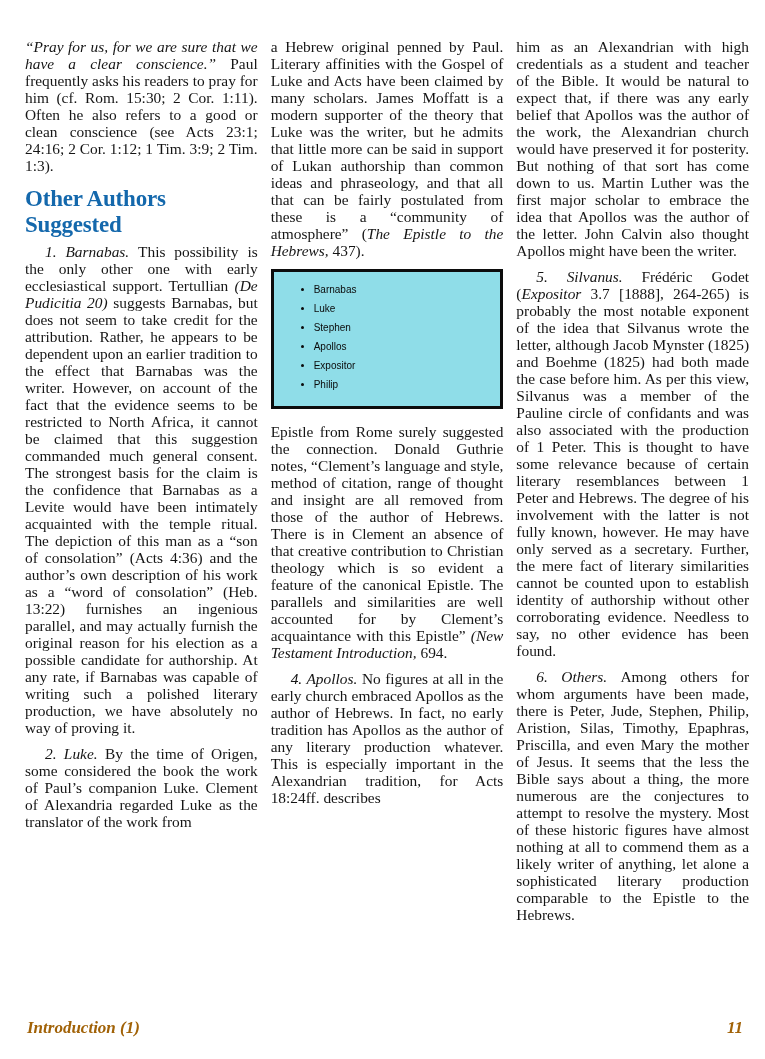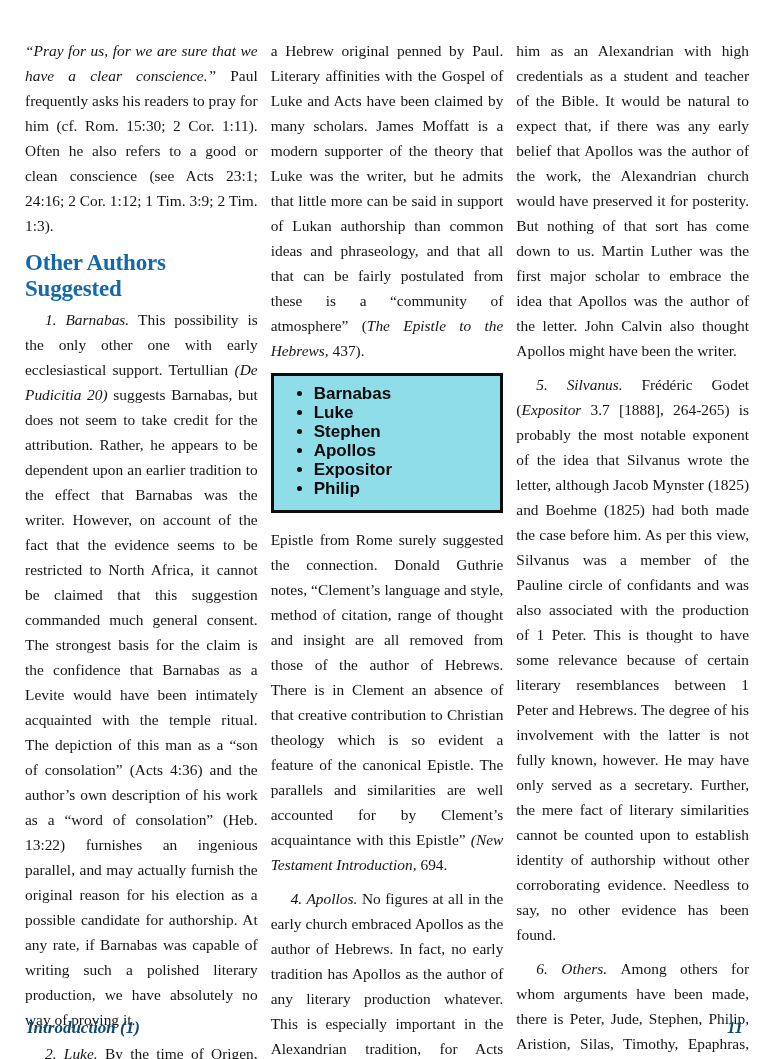--- a/index.html
+++ b/index.html
@@ -23,21 +23,21 @@
     display: flex;
     gap: 13px;
   }
   .col {
     flex: 1 1 0;
     min-width: 0;
   }
   .para {
     margin: 0 0 9px 0;
     font-size: 15.4px;
-    line-height: 25px;
+    line-height: 17px;
     text-align: justify;
     text-justify: inter-word;
   }
   .para.indent { text-indent: 20px; }
   .para em { font-style: italic; }
   .col-heading {
     margin: 12px 0 5px 0;
     font-family: Liberation Serif, serif;
     font-weight: bold;
     font-size: 23px;
@@ -60,37 +60,37 @@
     color: #0b0b0b;
     margin: 2px 18px 8px 18px;
   }
   .box-list {
     margin: 0;
     padding: 0 0 0 32px;
     list-style: disc;
   }
   .box-list li {
     font-family: "Liberation Sans", sans-serif;
-    font-weight: bold;
-    font-size: 17px;
+    font-weight: normal;
+    font-size: 10px;
     line-height: 19px;
     color: #0b0b0b;
   }
   .page-footer {
     position: absolute;
     left: 27px;
     right: 22px;
     top: 1018px;
     display: flex;
     justify-content: space-between;
     align-items: baseline;
     font-weight: bold;
     font-style: italic;
     font-size: 17px;
-    color: #0c4a6e;
+    color: #a16207;
   }
 </style>
 </head>
 <body>
 
 <div class="page-content">
   <div class="col">
       <p class="para"><em>“Pray for us, for we are sure that we have a clear conscience.” </em><span>Paul frequently asks his readers to pray for him (cf. Rom. 15:30; 2 Cor. 1:11). Often he also refers to a good or clean conscience (see Acts 23:1; 24:16; 2 Cor. 1:12; 1 Tim. 3:9; 2 Tim. 1:3).</span></p>
       <h2 class="col-heading">Other Authors Suggested</h2>
       <p class="para indent"><em>1. Barnabas. </em><span>This possibility is the only other one with early ecclesiastical support. Tertullian </span><em>(De Pudicitia 20)</em><span> suggests Barnabas, but does not seem to take credit for the attribution. Rather, he appears to be dependent upon an earlier tradition to the effect that Barnabas was the writer. However, on account of the fact that the evidence seems to be restricted to North Africa, it cannot be claimed that this suggestion commanded much general consent. The strongest basis for the claim is the confidence that Barnabas as a Levite would have been intimately acquainted with the temple ritual. The depiction of this man as a “son of consolation” (Acts 4:36) and the author’s own description of his work as a “word of consolation” (Heb. 13:22) furnishes an ingenious parallel, and may actually furnish the original reason for his election as a possible candidate for authorship. At any rate, if Barnabas was capable of writing such a polished literary production, we have absolutely no way of proving it.</span></p>

